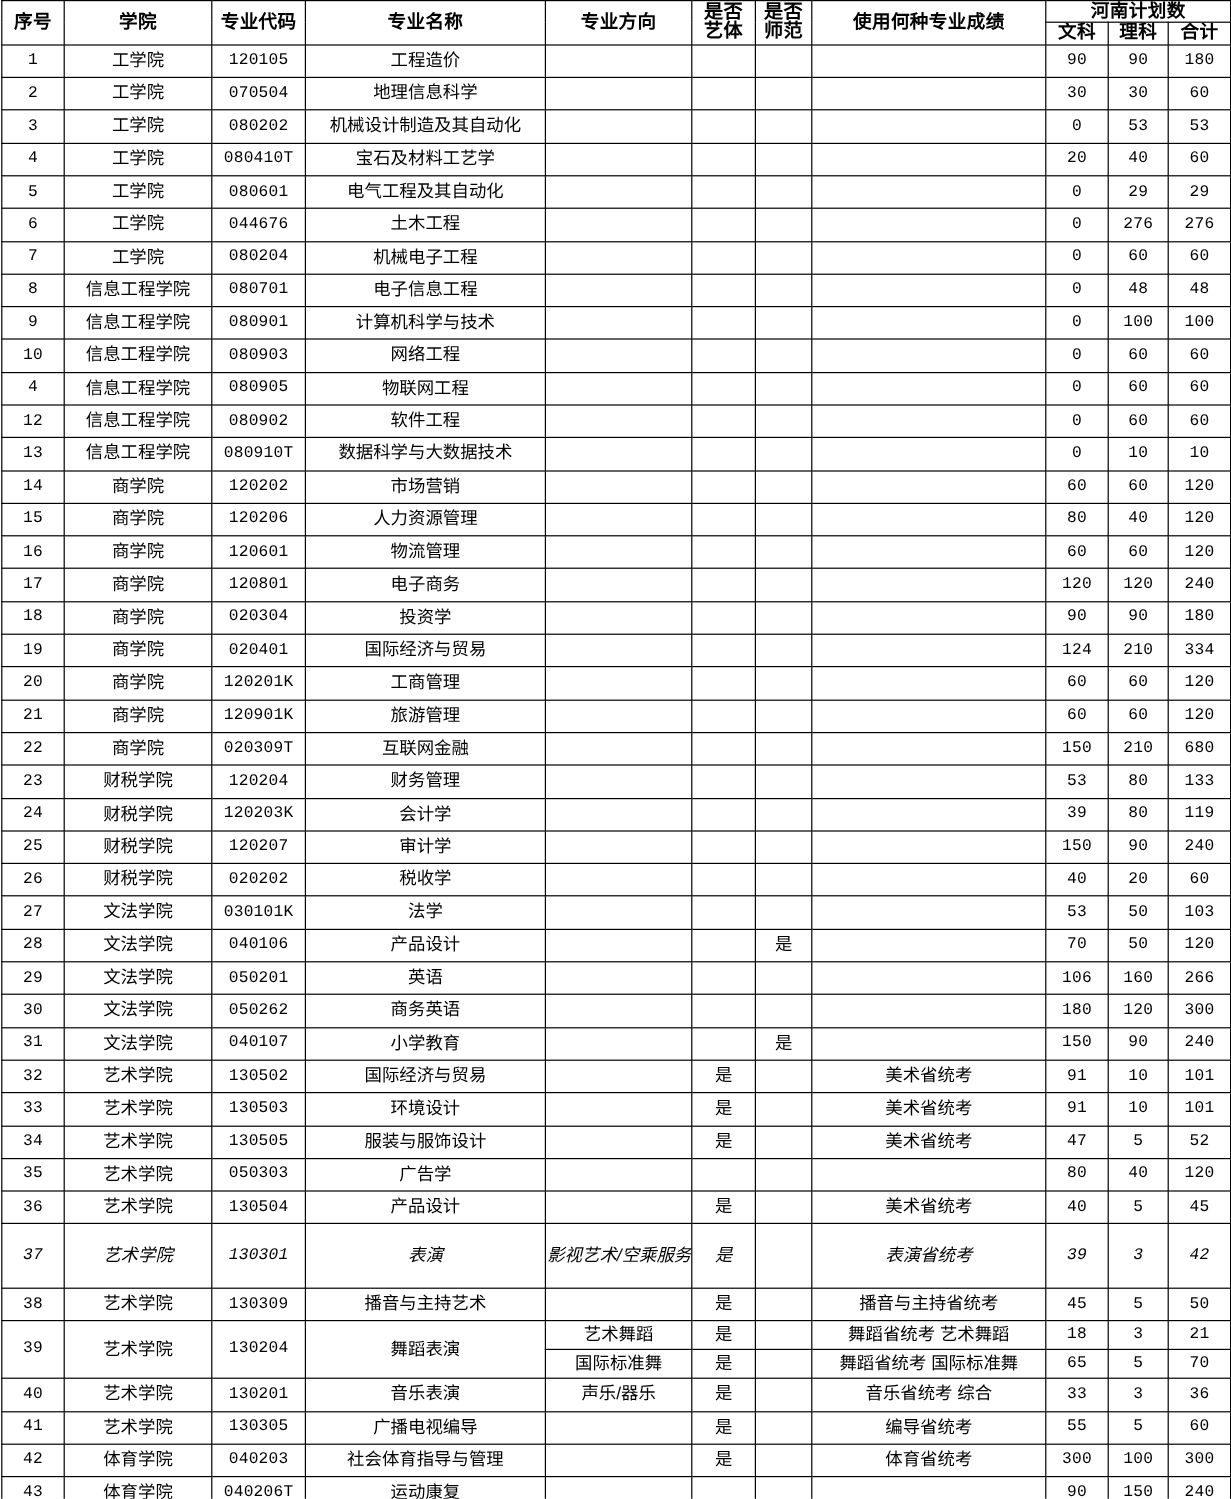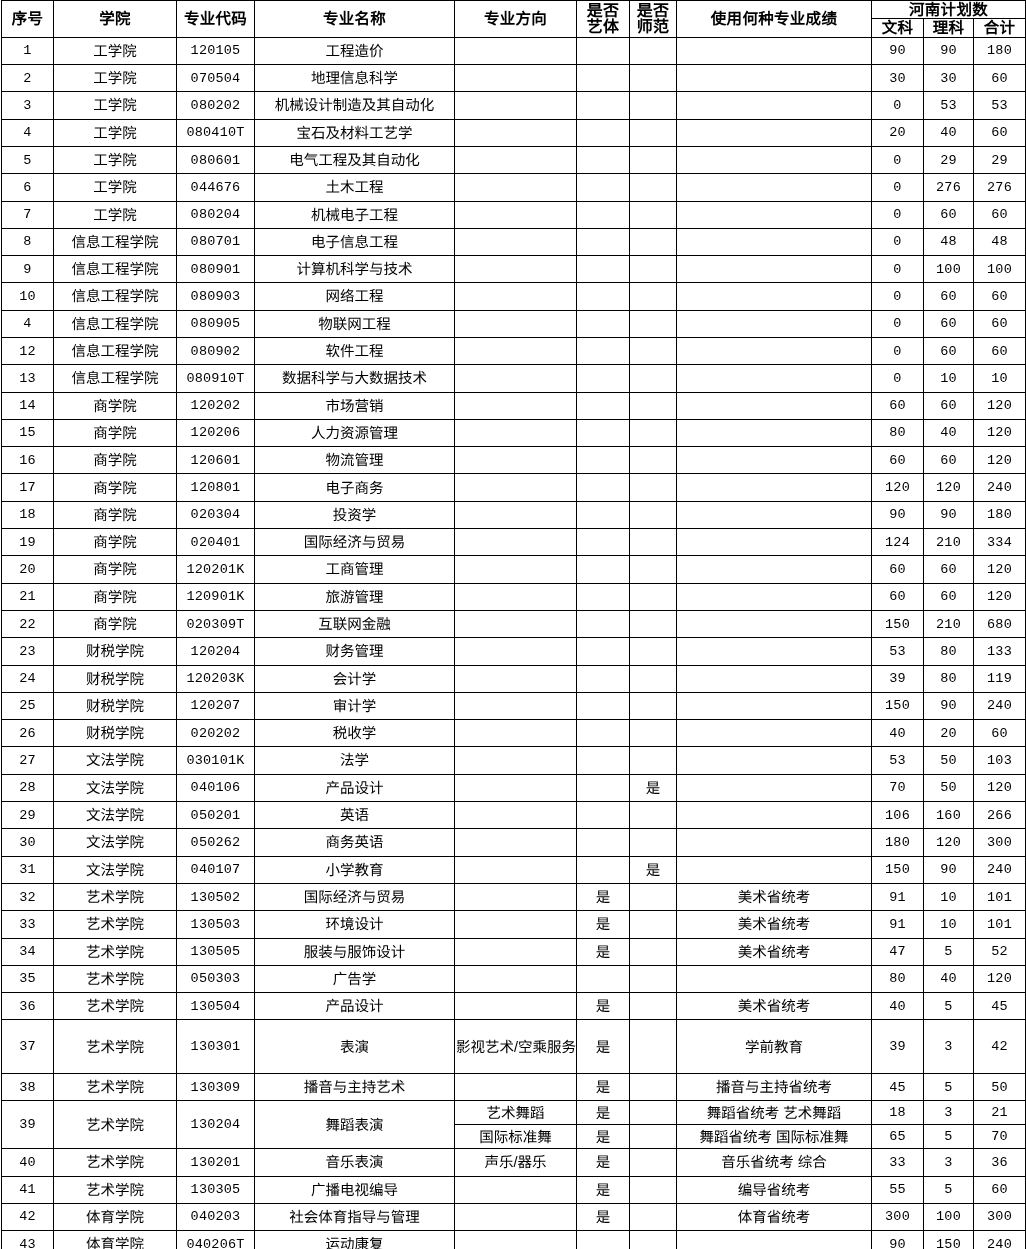--- a/index.html
+++ b/index.html
@@ -51,20 +51,21 @@
     font-family: "Liberation Mono", "DejaVu Sans Mono", monospace;
     font-size: 13.5px;
     letter-spacing: 0.2px;
   }
   #plan-table tbody td.cjk {
     font-family: "Liberation Sans", "DejaVu Sans", sans-serif;
     font-size: 14.5px;
   }
   #plan-table tbody tr.tall td {
     height: 52.6px;
+    font-style: italic;
   }
   #plan-table tbody tr.half td {
     height: 23px;
   }
   td.wrap {
     white-space: normal;
     line-height: 1.14;
   }
   
   col.c-seq      { width: 52px; }
@@ -590,21 +591,21 @@
         <td class="num">45</td>
       </tr>
       <tr class="tall">
         <td class="seq">37</td>
         <td class="cjk">艺术学院</td>
         <td class="code">130301</td>
         <td class="cjk">表演</td>
         <td class="cjk wrap">影视艺术/空乘服务与管理</td>
         <td class="cjk">是</td>
         <td class="cjk"></td>
-        <td class="cjk">学前教育</td>
+        <td class="cjk">表演省统考</td>
         <td class="num">39</td>
         <td class="num">3</td>
         <td class="num">42</td>
       </tr>
       <tr>
         <td class="seq">38</td>
         <td class="cjk">艺术学院</td>
         <td class="code">130309</td>
         <td class="cjk">播音与主持艺术</td>
         <td class="cjk"></td>

